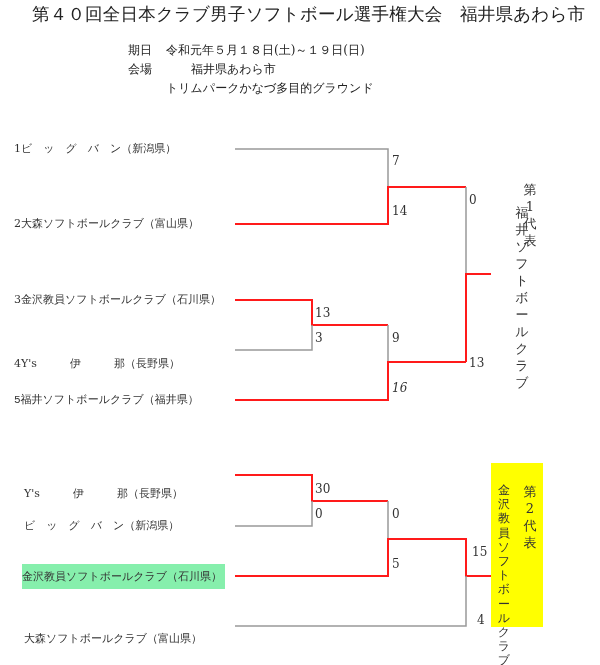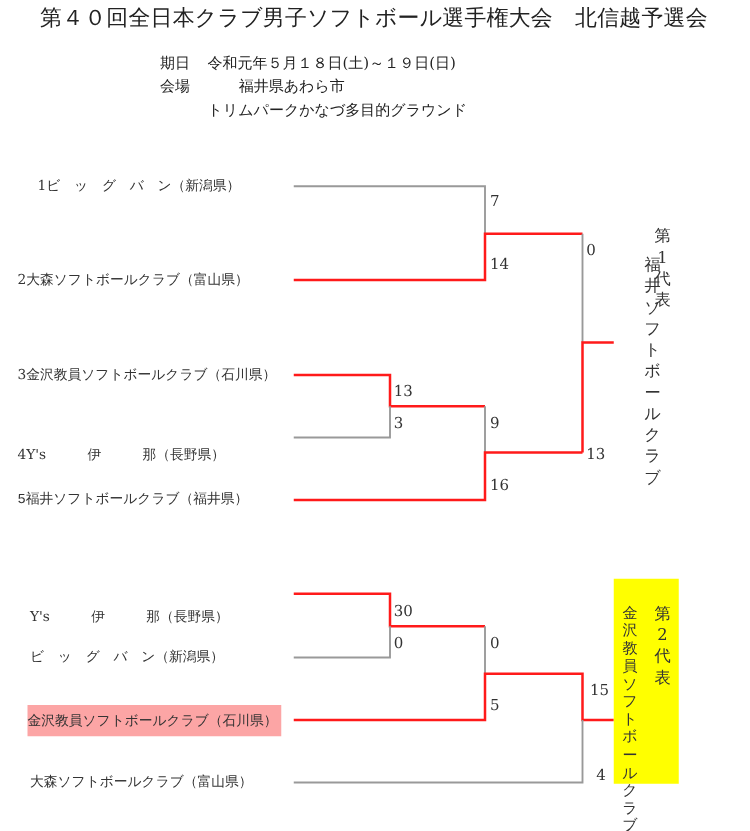--- a/index.html
+++ b/index.html
@@ -1,47 +1,47 @@
 <!DOCTYPE html>
 <html><head>
 <meta charset="utf-8">
 <style>
   html, body { margin:0; padding:0; background:#ffffff; }
   body { width:600px; height:665px; position:relative; overflow:hidden;
          font-family:"DejaVu Serif","Liberation Serif",serif; color:#333; }
   .title { position:absolute; left:32px; top:2px; font-size:17.5px; color:#222; letter-spacing:0.2px; white-space:nowrap; }
   .info { position:absolute; font-size:12px; color:#222; white-space:nowrap; }
   .team { position:absolute; font-size:11px; color:#333; white-space:nowrap; height:16px; line-height:16px; }
-  .hl { background:#fca5a5; }
+  .hl { background:#86efac; }
   .score { position:absolute; font-size:12px; color:#333; }
   .vtext { position:absolute; font-size:13px; line-height:17px; color:#333; width:16px; text-align:center; word-break:break-all;margin-top:19px; }
   .box { position:absolute; background:#ffff00; }
   svg { position:absolute; left:0; top:0; }
 </style>
 </head>
 <body>
 
-<div class="title">第４０回全日本クラブ男子ソフトボール選手権大会　北信越予選会</div>
+<div class="title">第４０回全日本クラブ男子ソフトボール選手権大会　福井県あわら市</div>
 
 <div class="info" style="left:128px;top:42px;">期日</div>
 <div class="info" style="left:166px;top:42px;">令和元年５月１８日(土)～１９日(日)</div>
 <div class="info" style="left:128px;top:61px;">会場</div>
 <div class="info" style="left:166px;top:61px;margin-left:25px;">福井県あわら市</div>
 <div class="info" style="left:166px;top:80px;">トリムパークかなづ多目的グラウンド</div>
 
-<div class="team" style="left:30px;top:141px;">1ビ　ッ　グ　バ　ン（新潟県）</div>
+<div class="team" style="left:14px;top:141px;">1ビ　ッ　グ　バ　ン（新潟県）</div>
 <div class="team" style="left:14px;top:216px;">2大森ソフトボールクラブ（富山県）</div>
 <div class="team" style="left:14px;top:292px;">3金沢教員ソフトボールクラブ（石川県）</div>
 <div class="team" style="left:14px;top:356px;">4Y's　　　伊　　　那（長野県）</div>
 <div class="team" style="left:14px;top:392px;font-family:Liberation Mono, monospace;">5福井ソフトボールクラブ（福井県）</div>
 
 <div class="team" style="left:24px;top:486px;">Y's　　　伊　　　那（長野県）</div>
 <div class="team" style="left:24px;top:518px;">ビ　ッ　グ　バ　ン（新潟県）</div>
 <div class="team hl" style="left:22px;top:564px;height:25px;line-height:25px;padding-right:3px;">金沢教員ソフトボールクラブ（石川県）</div>
-<div class="team" style="left:24px;top:618px;">大森ソフトボールクラブ（富山県）</div>
+<div class="team" style="left:24px;top:631px;">大森ソフトボールクラブ（富山県）</div>
 
 <svg width="600" height="665">
   <g fill="none" stroke-width="1.5">
 
     <polyline points="235,149 388,149 388,187" stroke="#999999"></polyline>
     <polyline points="235,224 388,224 388,187 466,187" stroke="#ff1a1a" stroke-width="2"></polyline>
     <polyline points="235,300 312,300 312,325 388,325" stroke="#ff1a1a" stroke-width="2"></polyline>
     <polyline points="235,350 312,350 312,325" stroke="#999999"></polyline>
     <polyline points="388,325 388,362" stroke="#999999"></polyline>
     <polyline points="235,400 388,400 388,362 466,362" stroke="#ff1a1a" stroke-width="2"></polyline>
@@ -54,21 +54,21 @@
     <polyline points="235,576 388,576 388,539 466,539 466,576 491,576" stroke="#ff1a1a" stroke-width="2"></polyline>
     <polyline points="235,626 466,626 466,576" stroke="#999999"></polyline>
   </g>
 </svg>
 
 <div class="score" style="left:392px;top:154px;">7</div>
 <div class="score" style="left:392px;top:204px;">14</div>
 <div class="score" style="left:315px;top:306px;">13</div>
 <div class="score" style="left:315px;top:331px;">3</div>
 <div class="score" style="left:392px;top:331px;">9</div>
-<div class="score" style="left:392px;top:381px;">16</div>
+<div class="score" style="left:392px;top:381px;font-style:italic;">16</div>
 <div class="score" style="left:469px;top:193px;">0</div>
 <div class="score" style="left:469px;top:356px;">13</div>
 
 <div class="vtext" style="left:514px;top:185px;">福井ソフトボールクラブ</div>
 <div class="vtext" style="left:522px;top:162px;">第1代表</div>
 
 <div class="score" style="left:315px;top:482px;">30</div>
 <div class="score" style="left:315px;top:507px;">0</div>
 <div class="score" style="left:392px;top:507px;">0</div>
 <div class="score" style="left:392px;top:557px;">5</div>

